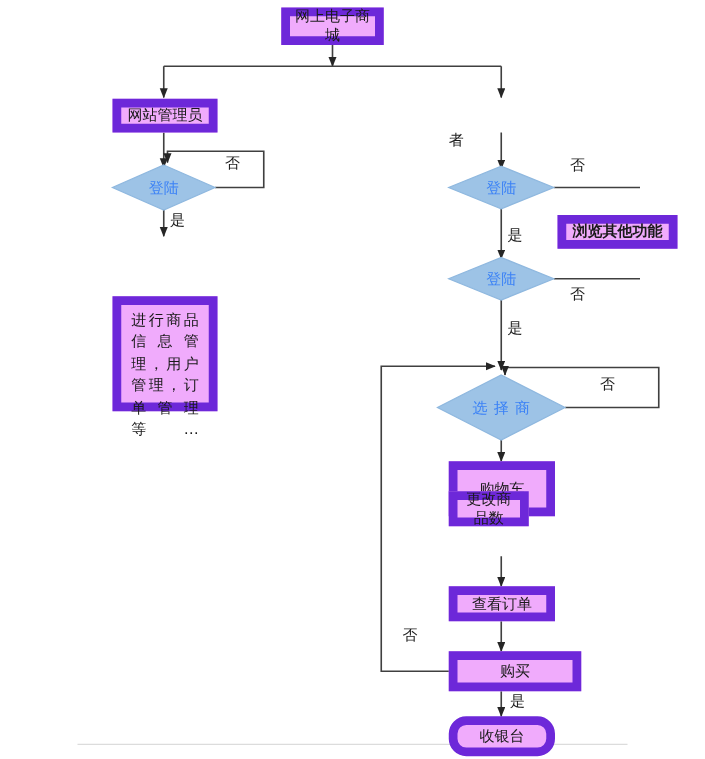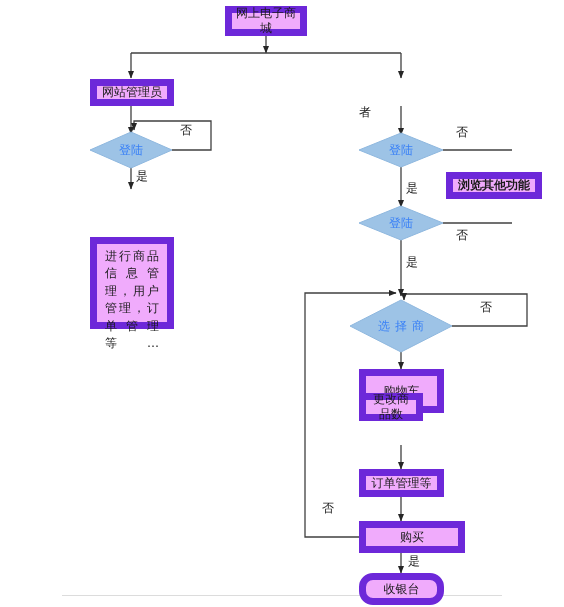--- a/index.html
+++ b/index.html
@@ -178,21 +178,21 @@
 
   <div class="node proc" style="left:359px; top:369px; width:85px; height:44px;">
     <span class="proc-txt">购物车</span>
   </div>
 
   <div class="node proc" style="left:359px; top:393px; width:64px; height:28px;">
     <span class="proc-txt">更改商品数</span>
   </div>
 
   <div class="node proc" style="left:359px; top:469px; width:85px; height:28px;">
-    <span class="proc-txt">订单管理等</span>
+    <span class="proc-txt">查看订单</span>
   </div>
 
   <div class="node proc" style="left:359px; top:521px; width:106px; height:32px;">
     <span class="proc-txt">购买</span>
   </div>
 
   <div class="node proc" style="left:359px; top:573px; width:85px; height:32px;border-radius:14px;">
     <span class="proc-txt">收银台</span>
   </div>
 

